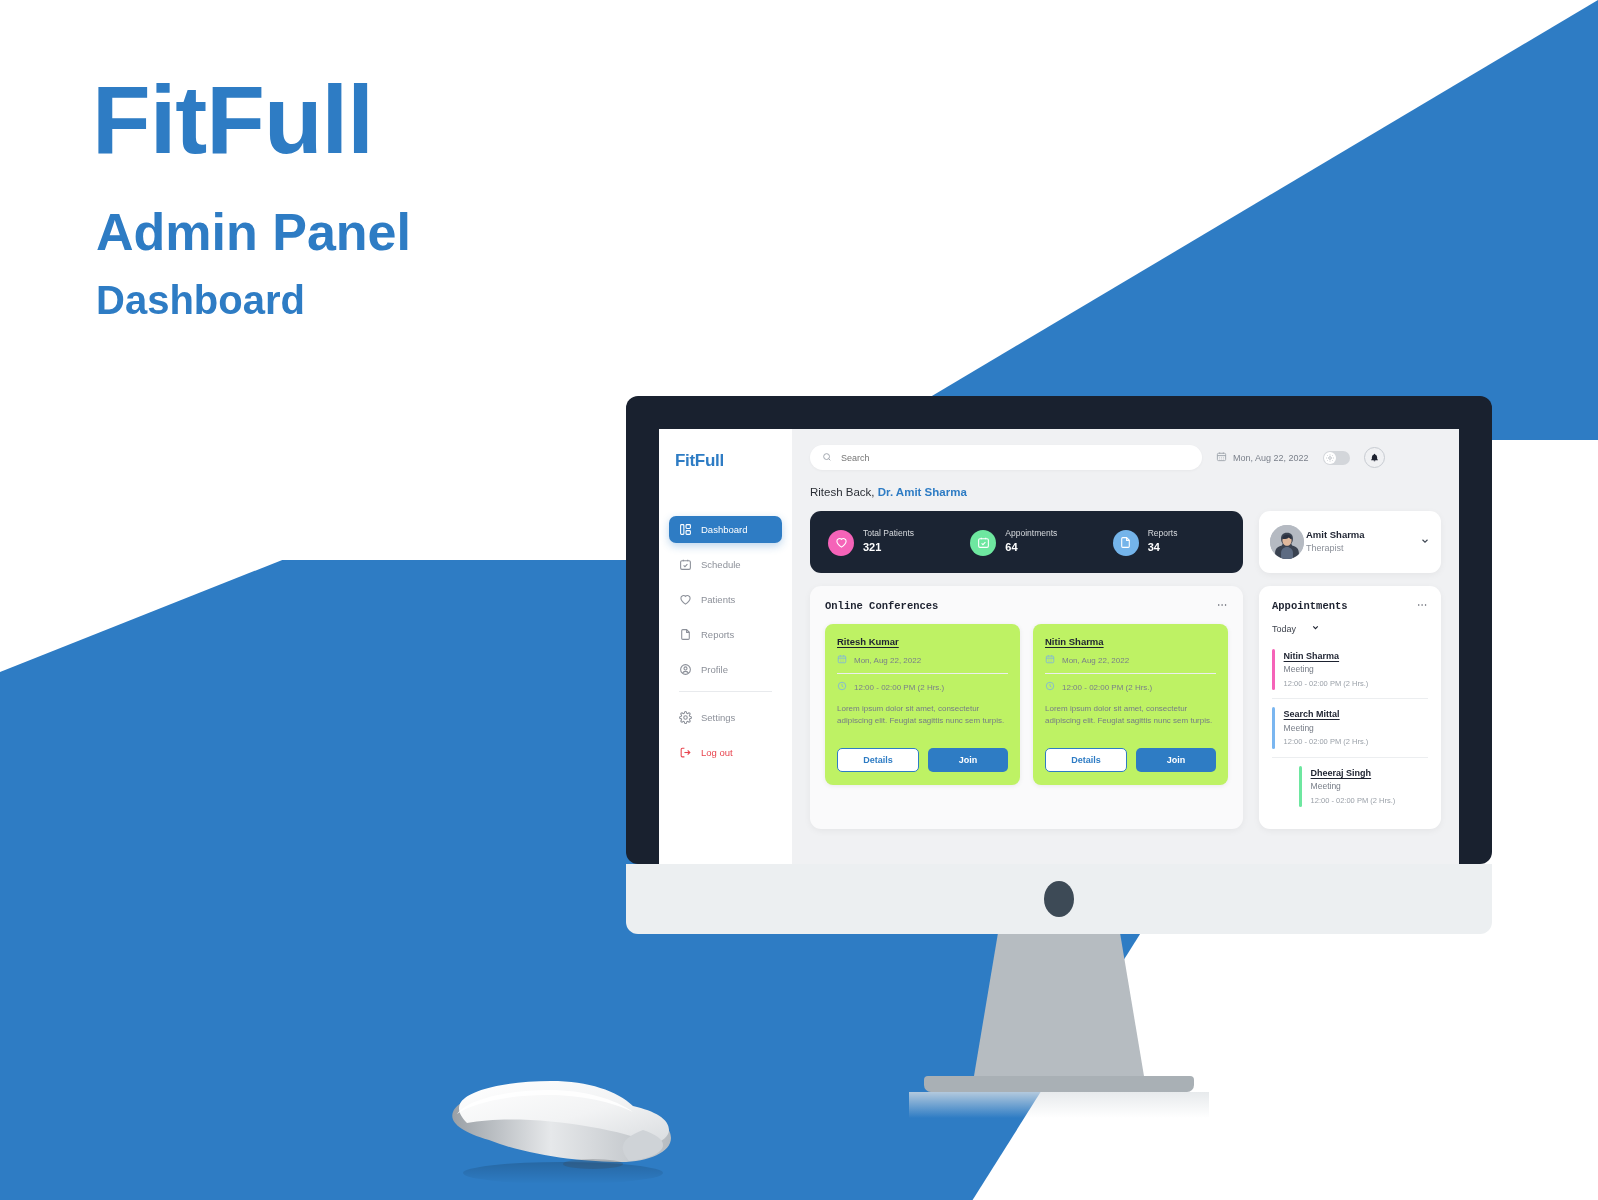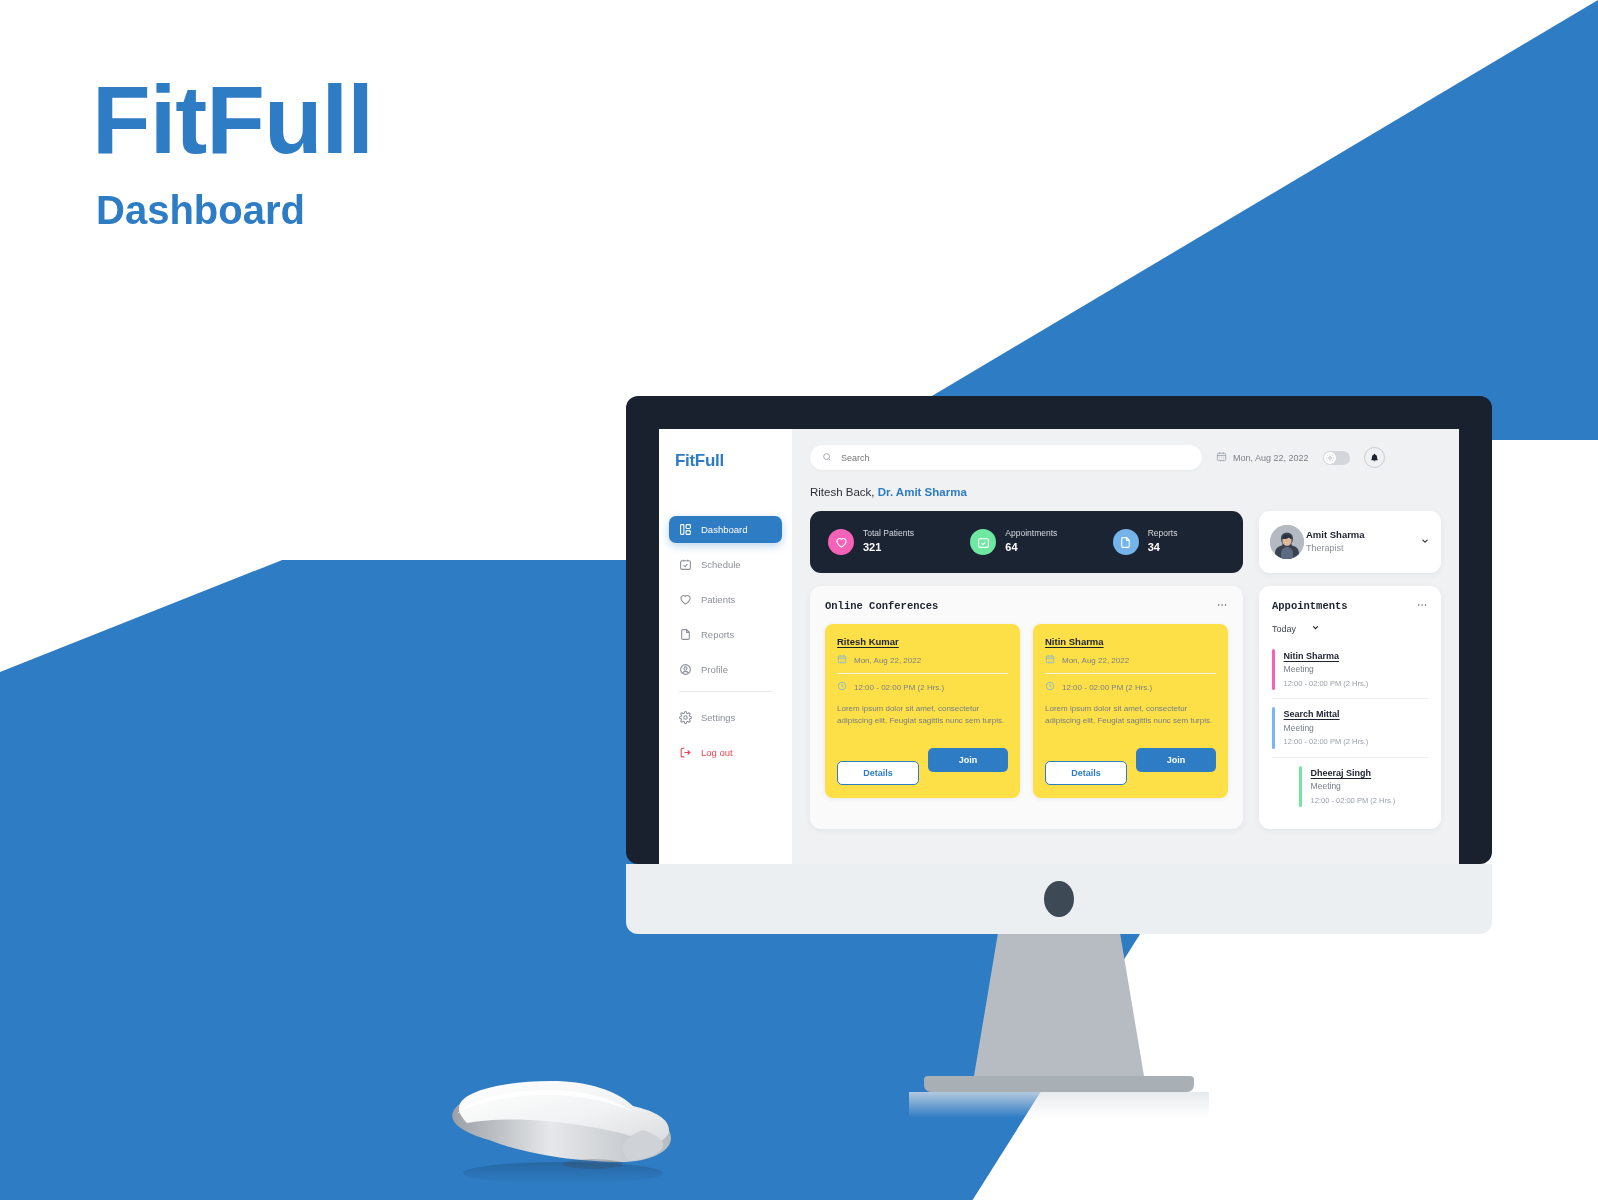--- a/index.html
+++ b/index.html
@@ -257,21 +257,21 @@
     border-radius: 11px;
     display: flex;
     align-items: center;
     padding: 14px 18px;
     box-sizing: border-box;
     gap: 30px;
     min-height: 62px;
   }
   .stat {
     display: flex;
-    align-items: center;
+    align-items: flex-end;
     gap: 9px;
     flex: 1;
   }
   .stat-ico {
     width: 26px; height: 26px;
     border-radius: 50%;
     display: flex; align-items: center; justify-content: center;
     flex: 0 0 auto;
   }
   .stat-label { color: #d7dade; font-size: 8.5px; line-height: 1.4; }
@@ -333,21 +333,21 @@
     padding: 0 3px;
     writing-mode: vertical-rl;
   }
   .conf-grid {
     display: flex;
     gap: 13px;
     margin-top: 12px;
   }
   .conf-card {
     flex: 1;
-    background: #fde047;
+    background: #bef264;
     border-radius: 8px;
     padding: 12px 12px 13px 12px;
     box-sizing: border-box;
     box-shadow: 0 1px 5px rgba(0,0,0,.07);
   }
   .conf-name {
     font-size: 9.5px;
     font-weight: 700;
     color: #1d2230;
     text-decoration: underline;
@@ -385,21 +385,20 @@
     align-items: center;
     justify-content: center;
     cursor: pointer;
     box-sizing: border-box;
     font-family: "Liberation Sans", sans-serif;
   }
   .btn-outline {
     border: 1.2px solid #2e7cc4;
     color: #2e7cc4;
     background: #ffffff;
-    margin-top: 13px;
   }
   .btn-solid {
     background: #2e7cc4;
     color: #ffffff;
     border: none;
   }
 
   .appt-panel {
     width: 182px;
     flex: 0 0 182px;
@@ -447,20 +446,21 @@
   }
 </style>
 </head>
 <body>
 
 <div class="bg-tri-topright"></div>
 <div class="bg-wedge"></div>
 
 <div class="title-block">
   <div class="brand-title">FitFull</div>
+  <div class="brand-sub">Admin Panel</div>
   <div class="brand-sub2">Dashboard</div>
 </div>
 
 <div class="monitor">
   <div class="monitor-bezel">
 
     <div class="screen">
 
       <div class="sidebar">
         <div class="sidebar-logo">FitFull</div>

